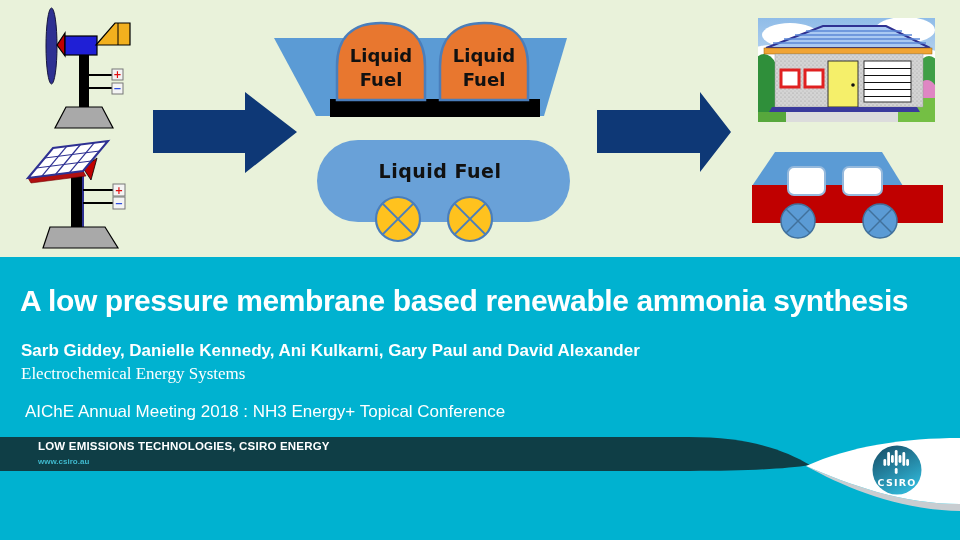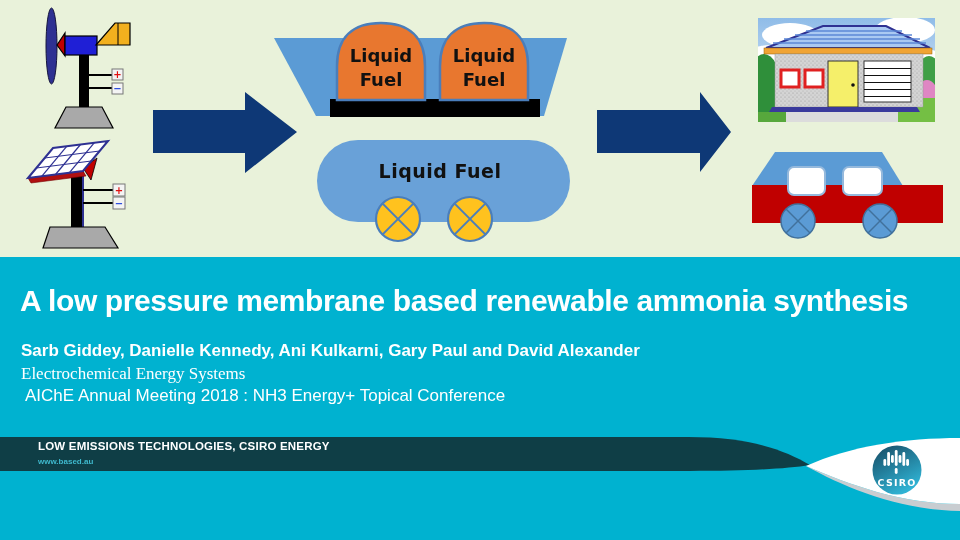--- a/index.html
+++ b/index.html
@@ -4,21 +4,21 @@
 <style>
   html,body{margin:0;padding:0;background:#222;}
   .slide{position:relative;width:960px;height:540px;overflow:hidden;
          font-family:"Liberation Sans",sans-serif;background:#00b2d0;}
   .top-section{position:absolute;left:0;top:0;width:960px;height:257px;background:#e9f2da;}
   .bottom-section{position:absolute;left:0;top:257px;width:960px;height:283px;background:#00b2d0;}
   .txt{position:absolute;color:#fff;white-space:nowrap;}
   .title{left:20px;top:284px;font-size:30px;font-weight:700;letter-spacing:-0.4px;}
   .authors{left:21px;top:341px;font-size:17px;font-weight:700;}
   .dept{left:21px;top:364px;font-size:17px;font-weight:400;font-family:Liberation Serif, serif;}
-  .conf{left:25px;top:386px;font-size:17px;font-weight:400;}
+  .conf{left:25px;top:402px;font-size:17px;font-weight:400;}
   .banner-title{left:38px;top:440px;font-size:11.5px;font-weight:700;letter-spacing:0.2px;z-index:3;}
   .banner-web{left:38px;top:457px;font-size:8px;font-weight:700;color:#3fb9cd;z-index:3;}
   .footer-deco{position:absolute;left:0;top:430px;z-index:2;}
   .illus{position:absolute;left:0;top:0;}
   svg text{font-family:"DejaVu Sans",sans-serif;}
   .fuel-label{font-weight:600;fill:#111;}
   .electrode{font-weight:700;text-anchor:middle;}
   .csiro-word{font-weight:700;fill:#fff;letter-spacing:1.2px;text-anchor:middle;}
 </style>
 </head>
@@ -185,15 +185,15 @@
         <rect x="898.6" y="25" width="2.8" height="8" rx="1.4"></rect>
         <rect x="902.4" y="22" width="2.8" height="14" rx="1.4"></rect>
         <rect x="906.2" y="29" width="2.8" height="7" rx="1.4"></rect>
         <rect x="894.8" y="38" width="2.8" height="6" rx="1.4"></rect>
       </g>
       <text class="csiro-word" x="897" y="56" font-size="9.5">CSIRO</text>
     </g>
   </svg>
 
   <div class="txt banner-title">LOW EMISSIONS TECHNOLOGIES, CSIRO ENERGY</div>
-  <div class="txt banner-web">www.based.au</div>
+  <div class="txt banner-web">www.csiro.au</div>
 
 </div>
 
 </body></html>

